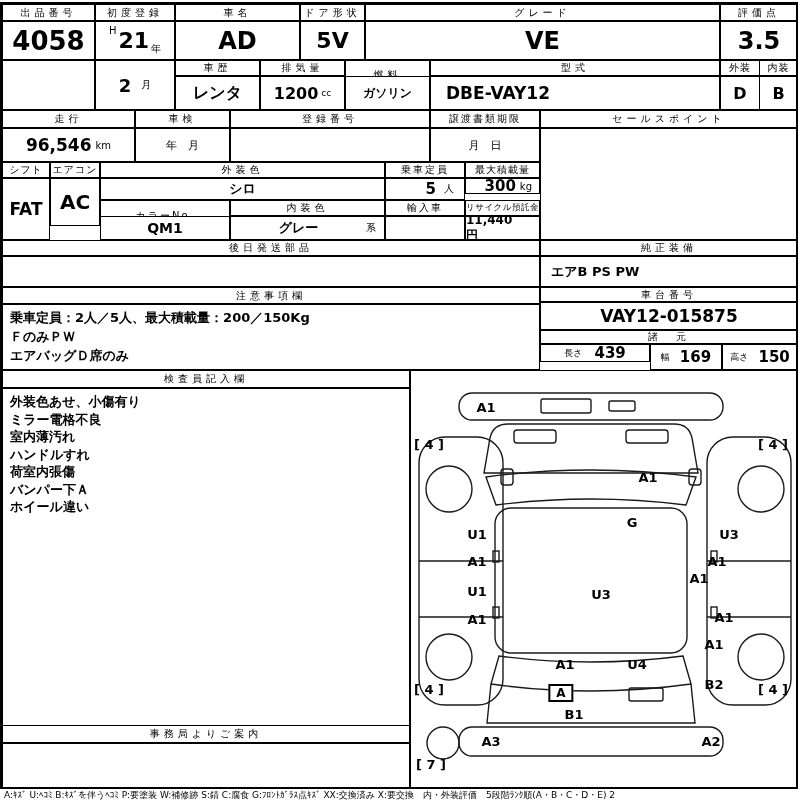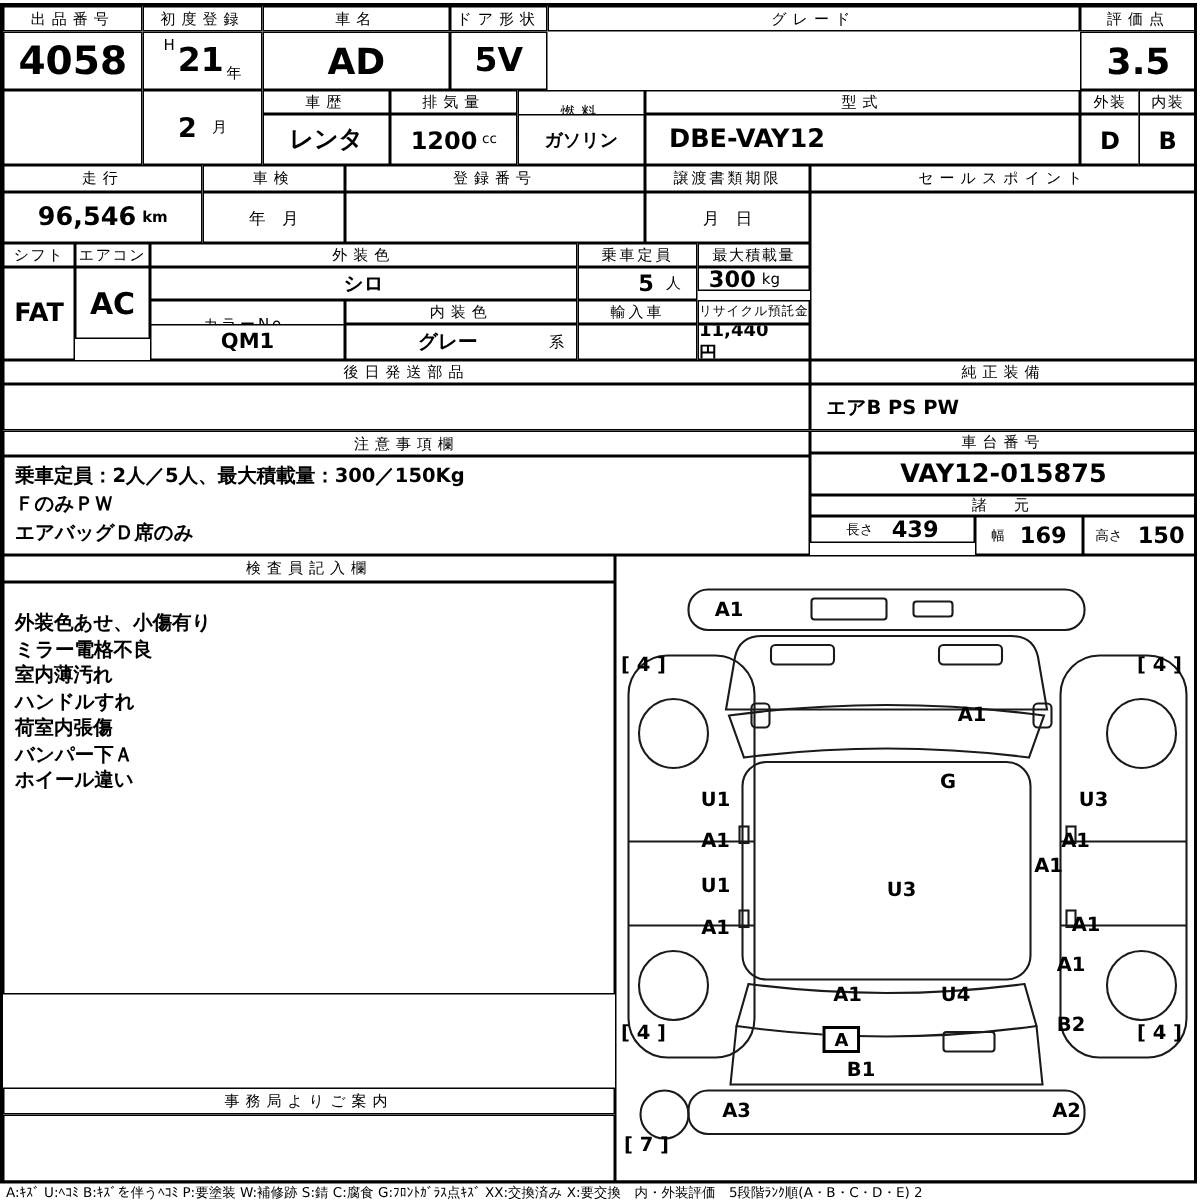--- a/index.html
+++ b/index.html
@@ -7,21 +7,21 @@
   #sheet { position:relative; width:800px; height:800px; background:#fff; overflow:hidden; }
   #frame { position:absolute; left:0; top:2px; width:798px; height:787px; border:2px solid #000; pointer-events:none; }
   .cell { position:absolute; border:1px solid #000; background:#fff;
           display:flex; align-items:center; justify-content:center; overflow:hidden; }
   .hdr { font-size:10px; letter-spacing:4px; white-space:nowrap; font-weight:normal; }
   .hdr.tight { font-size:8.5px; letter-spacing:0.5px; }
   .val { font-weight:bold; }
   .txt { display:block; text-align:left; }
   .lines div { font-weight:bold; font-size:13px; line-height:19px; }
   .ins-lines div { font-weight:bold; font-size:13px; line-height:17.5px; }
-  .unit-sm { font-size:10px; font-weight:bold; }
+  .unit-sm { font-size:10px; font-weight:normal; }
   #diagram { position:absolute; left:410px; top:370px; width:388px; height:418px; border:1px solid #000; background:#fff; }
   #diagram svg { position:absolute; left:0; top:0; }
   #diagram svg * { fill:none; stroke:#1a1a1a; stroke-width:1.4; }
   .dmg { position:absolute; transform:translate(-50%,-50%); font-weight:bold; font-size:13px; white-space:nowrap; }
   .dmg.boxed { border:2px solid #000; padding:0 6px; background:#fff; font-size:12px; }
   .legend { position:absolute; left:4px; top:789px; width:794px; font-size:9px; white-space:nowrap; letter-spacing:0; }
 </style>
 </head>
 <body>
 
@@ -42,20 +42,21 @@
     <span style="font-size:10px">月</span>
   </div>
 
   <div class="cell hdr" style="left:175px;top:4px;width:125px;height:17px">車名</div>
   <div class="cell val" style="left:175px;top:21px;width:125px;height:39px;font-size:24px">AD</div>
 
   <div class="cell hdr" style="left:300px;top:4px;width:65px;height:17px">ドア形状</div>
   <div class="cell val" style="left:300px;top:21px;width:65px;height:39px;font-size:22px">5V</div>
 
   <div class="cell hdr" style="left:365px;top:4px;width:355px;height:17px">グレード</div>
+  <div class="cell val" style="left:365px;top:21px;width:355px;height:39px;font-size:24px">VE</div>
 
   <div class="cell hdr" style="left:720px;top:4px;width:78px;height:17px">評価点</div>
   <div class="cell val" style="left:720px;top:21px;width:78px;height:39px;font-size:24px">3.5</div>
 
   <div class="cell hdr" style="left:175px;top:60px;width:85px;height:16px">車歴</div>
   <div class="cell val" style="left:175px;top:76px;width:85px;height:34px;font-size:16px">レンタ</div>
 
   <div class="cell hdr" style="left:260px;top:60px;width:85px;height:16px">排気量</div>
   <div class="cell" style="left:260px;top:76px;width:85px;height:34px;gap:3px">
     <span class="val" style="font-size:16px">1200</span>
@@ -100,21 +101,21 @@
   <div class="cell hdr" style="left:100px;top:162px;width:285px;height:16px">外装色</div>
   <div class="cell val" style="left:100px;top:178px;width:285px;height:22px;font-size:13px">シロ</div>
 
   <div class="cell hdr" style="left:385px;top:162px;width:80px;height:16px;letter-spacing:2px">乗車定員</div>
   <div class="cell" style="left:385px;top:178px;width:80px;height:22px;justify-content:flex-end;padding-right:10px;gap:8px">
     <span class="val" style="font-size:15px">5</span>
     <span style="font-size:10px">人</span>
   </div>
 
   <div class="cell hdr" style="left:465px;top:162px;width:75px;height:16px;letter-spacing:1px">最大積載量</div>
-  <div class="cell" style="left:465px;top:178px;width:75px;height:16px;justify-content:flex-end;padding-right:19px;gap:4px">
+  <div class="cell" style="left:465px;top:178px;width:75px;height:16px;justify-content:flex-end;padding-right:7px;gap:4px">
     <span class="val" style="font-size:15px">300</span>
     <span style="font-size:10px">kg</span>
   </div>
 
   <div class="cell hdr" style="left:100px;top:200px;width:130px;height:32px;letter-spacing:2px">カラーNo.</div>
   <div class="cell val" style="left:100px;top:216px;width:130px;height:24px;font-size:14px">QM1</div>
 
   <div class="cell hdr" style="left:230px;top:200px;width:155px;height:16px">内装色</div>
   <div class="cell" style="left:230px;top:216px;width:155px;height:24px">
     <span class="val" style="font-size:13px;flex:1;text-align:center">グレー</span>
@@ -128,21 +129,21 @@
   <div class="cell val" style="left:465px;top:216px;width:75px;height:24px;font-size:12px;justify-content:flex-end;padding-right:19px">11,440円</div>
 
   <div class="cell hdr" style="left:2px;top:240px;width:538px;height:16px">後日発送部品</div>
   <div class="cell" style="left:2px;top:256px;width:538px;height:31px"></div>
 
   <div class="cell hdr" style="left:540px;top:240px;width:258px;height:16px">純正装備</div>
   <div class="cell val" style="left:540px;top:256px;width:258px;height:31px;font-size:13px;justify-content:flex-start;padding-left:10px">エアB PS PW</div>
 
   <div class="cell hdr" style="left:2px;top:287px;width:538px;height:17px">注意事項欄</div>
   <div class="cell txt lines" style="left:2px;top:304px;width:538px;height:66px;padding:3px 7px">
-      <div>乗車定員：2人／5人、最大積載量：300／150Kg</div>
+      <div>乗車定員：2人／5人、最大積載量：200／150Kg</div>
       <div>ＦのみＰＷ</div>
       <div>エアバッグＤ席のみ</div>
     </div>
 
   <div class="cell hdr" style="left:540px;top:287px;width:258px;height:15px">車台番号</div>
   <div class="cell val" style="left:540px;top:302px;width:258px;height:28px;font-size:17px">VAY12-015875</div>
 
   <div class="cell hdr" style="left:540px;top:330px;width:258px;height:14px">諸　元</div>
   <div class="cell" style="left:540px;top:344px;width:110px;height:18px;gap:12px">
     <span style="font-size:9px">長さ</span>
@@ -151,21 +152,21 @@
   <div class="cell" style="left:650px;top:344px;width:72px;height:26px;gap:10px">
     <span style="font-size:9px">幅</span>
     <span class="val" style="font-size:15px">169</span>
   </div>
   <div class="cell" style="left:722px;top:344px;width:76px;height:26px;gap:10px">
     <span style="font-size:9px">高さ</span>
     <span class="val" style="font-size:15px">150</span>
   </div>
 
   <div class="cell hdr" style="left:2px;top:370px;width:408px;height:18px">検査員記入欄</div>
-  <div class="cell txt ins-lines" style="left:2px;top:388px;width:408px;height:275px;padding:18px 7px">
+  <div class="cell txt ins-lines" style="left:2px;top:388px;width:408px;height:398px;padding:4px 7px">
       <div>外装色あせ、小傷有り</div>
       <div>ミラー電格不良</div>
       <div>室内薄汚れ</div>
       <div>ハンドルすれ</div>
       <div>荷室内張傷</div>
       <div>バンパー下Ａ</div>
       <div>ホイール違い</div>
     </div>
 
   <div class="cell hdr" style="left:2px;top:725px;width:408px;height:18px">事務局よりご案内</div>

